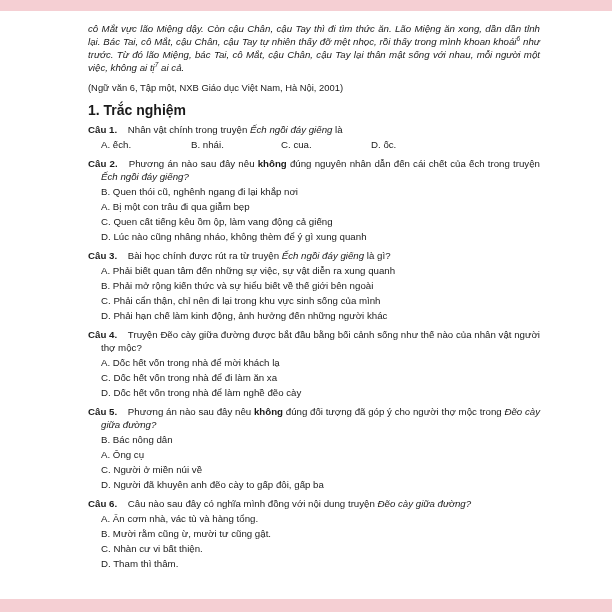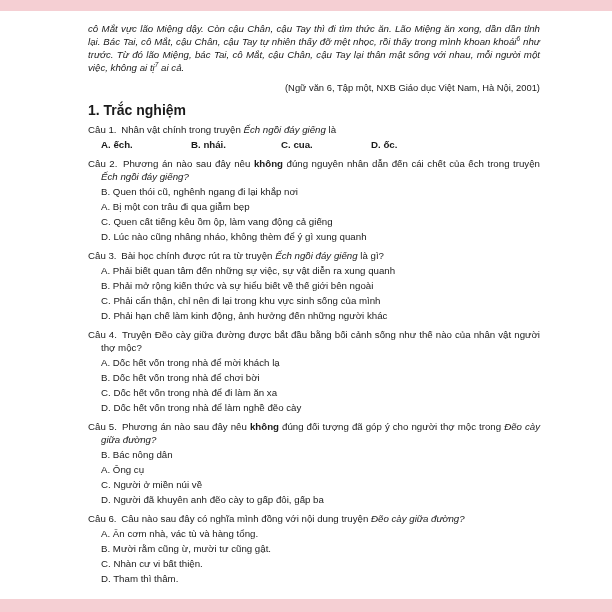--- a/index.html
+++ b/index.html
@@ -22,39 +22,39 @@
     width: 452px;
     font-size: 9.7px;
     line-height: 13px;
   }
   .excerpt {
     font-style: italic;
     text-align: justify;
   }
   .excerpt sup { font-size: 6.5px; line-height: 0; }
   .source {
-    text-align: right;
+    text-align: left;
     margin-top: 7px;
     font-size: 9.4px;
   }
   .section-title {
     margin-top: 10px;
     font-size: 14px;
     font-weight: bold;
   }
   .question { margin-top: 6px; }
   .q-text {
     padding-left: 13px;
     text-indent: -13px;
     text-align: justify;
   }
-  .q-label { font-weight: normal; margin-right: 2px; }
+  .q-label { font-weight: bold; margin-right: 8px; }
   .options-col { padding-left: 13px; }
   .options-col .opt { margin-top: 2px; }
-  .options-row { display: flex; padding-left: 13px; margin-top: 2px; font-weight: bold; }
+  .options-row { display: flex; padding-left: 13px; margin-top: 2px; }
   .options-row .opt { width: 90px; }
 </style>
 </head>
 <body>
 
 <div id="top-strip" class="edge-strip" style="background: rgb(245, 207, 211);"></div>
 <div id="bottom-strip" class="edge-strip" style="background: rgb(245, 207, 211);"></div>
 
 <div class="page">
   <p class="excerpt"><span>cô Mắt vực lão Miệng dậy. Còn cậu Chân, cậu Tay thì đi tìm thức ăn. Lão Miệng ăn xong, dần dần tỉnh lại. Bác Tai, cô Mắt, cậu Chân, cậu Tay tự nhiên thấy đỡ mệt nhọc, rồi thấy trong mình khoan khoái</span><sup>6</sup><span> như trước. Từ đó lão Miệng, bác Tai, cô Mắt, cậu Chân, cậu Tay lại thân mật sống với nhau, mỗi người một việc, không ai tị</span><sup>7</sup><span> ai cả.</span></p>
@@ -85,21 +85,20 @@
           <div class="opt">A. Phải biết quan tâm đến những sự việc, sự vật diễn ra xung quanh</div>
           <div class="opt">B. Phải mở rộng kiến thức và sự hiểu biết về thế giới bên ngoài</div>
           <div class="opt">C. Phải cẩn thận, chỉ nên đi lại trong khu vực sinh sống của mình</div>
           <div class="opt">D. Phải hạn chế làm kinh động, ảnh hưởng đến những người khác</div>
         </div>
       </div>
       <div class="question">
         <p class="q-text"><span class="q-label">Câu 4. </span><span>Truyện </span><span style="">Đẽo cày giữa đường</span><span> được bắt đầu bằng bối cảnh sống như thế nào của nhân vật người thợ mộc?</span></p>
         <div class="options-col">
           <div class="opt">A. Dốc hết vốn trong nhà để mời khách lạ</div>
-          <div class="opt">B. Dốc hết vốn trong nhà để chơi bời</div>
           <div class="opt">C. Dốc hết vốn trong nhà để đi làm ăn xa</div>
           <div class="opt">D. Dốc hết vốn trong nhà để làm nghề đẽo cày</div>
         </div>
       </div>
       <div class="question">
         <p class="q-text"><span class="q-label">Câu 5. </span><span>Phương án nào sau đây nêu </span><span style="font-weight: bold;">không</span><span> đúng đối tượng đã góp ý cho người thợ mộc trong </span><span style="font-style: italic;">Đẽo cày giữa đường?</span></p>
         <div class="options-col">
           <div class="opt">B. Bác nông dân</div>
           <div class="opt">A. Ông cụ</div>
           <div class="opt">C. Người ở miền núi về</div>

